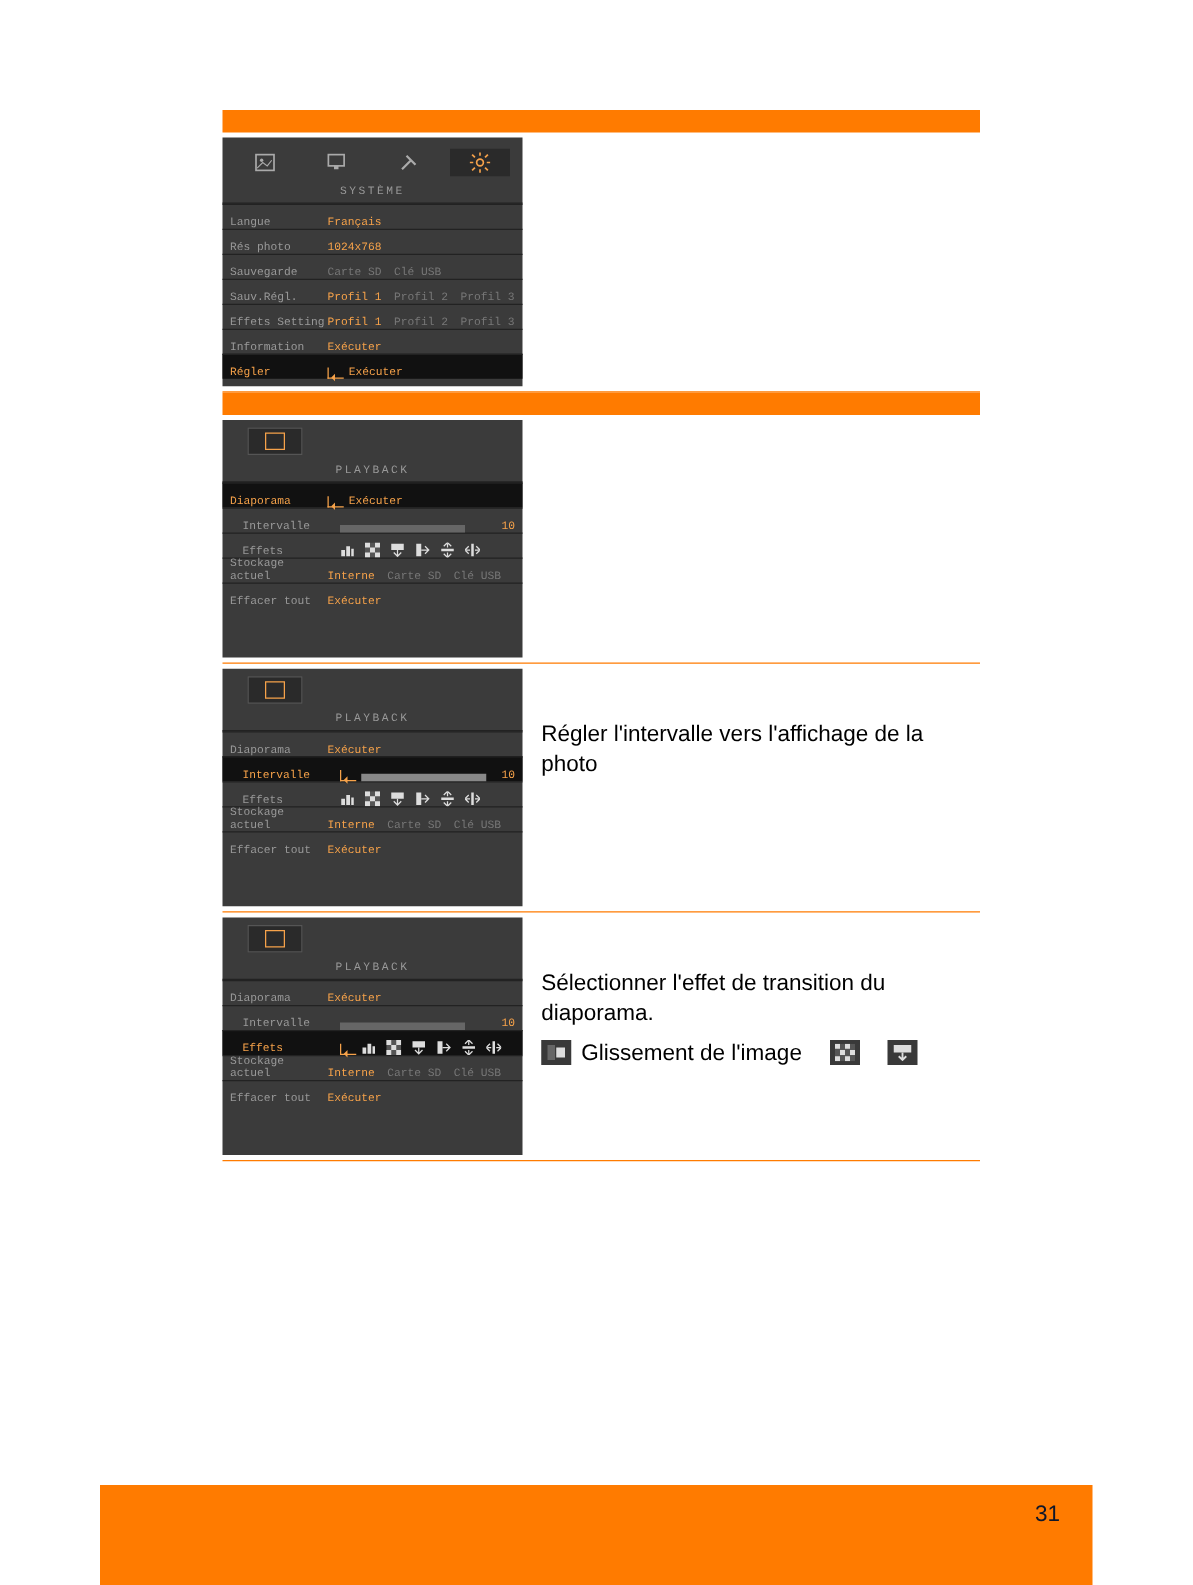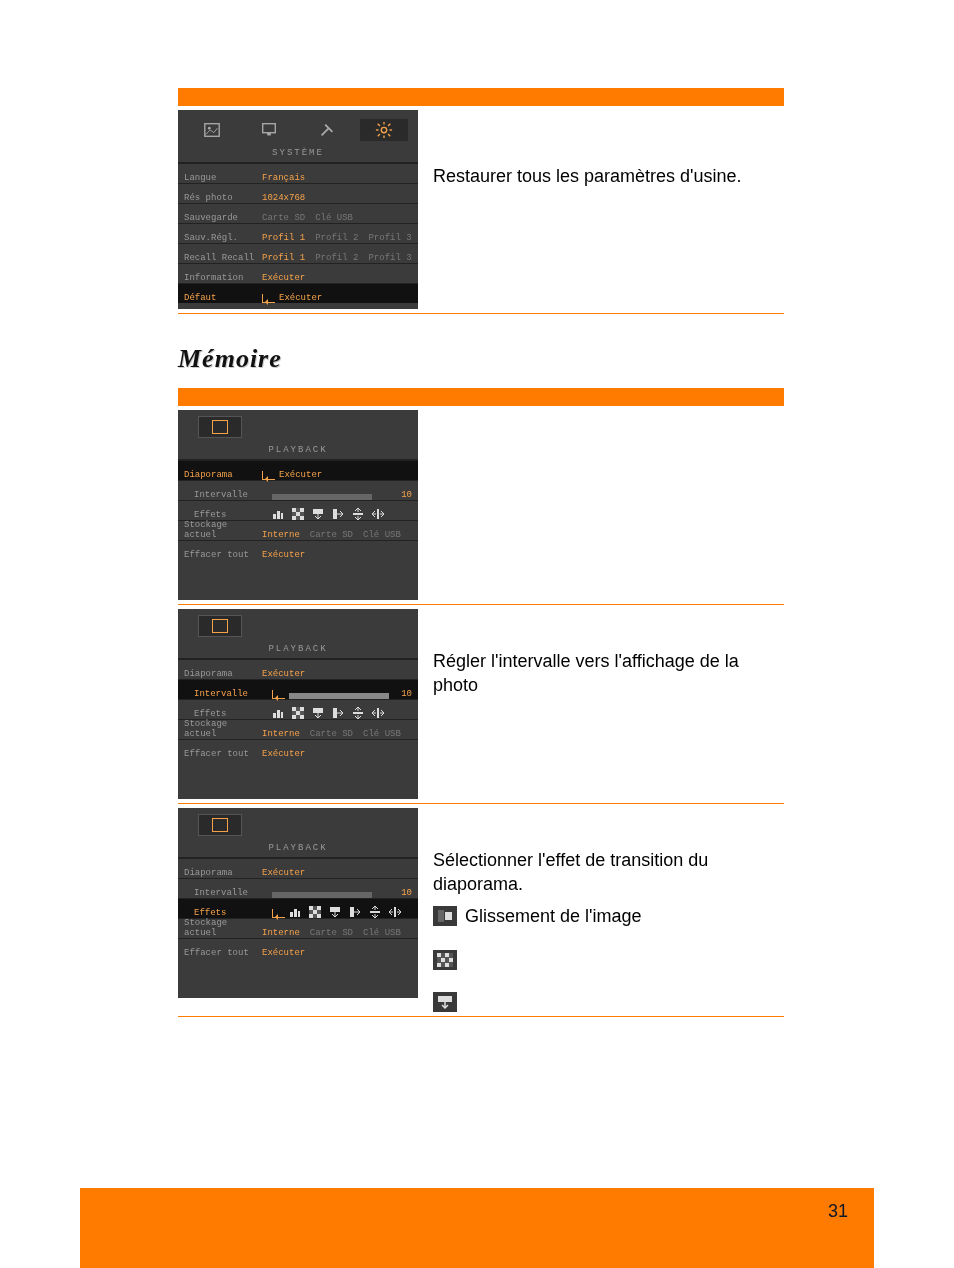--- a/index.html
+++ b/index.html
@@ -29,21 +29,21 @@
   .play-tab{display:inline-block;margin:6px 0 0 20px;width:42px;height:20px;background:#2a2a2a;color:#f6a24a;border:1px solid #555}
   .play-tab .pic{display:block;margin:3px auto;width:14px;height:12px;border:1px solid #f6a24a;position:relative}
   .slider{display:inline-block;width:100px;height:6px;background:#666;position:relative}
   .slider.sel{background:#888}
   .num10{color:#f6a24a;margin-left:auto}
   .efct{display:inline-flex;gap:6px;align-items:center}
   .ico{width:12px;height:12px;display:inline-block;color:#ddd}
   .ico svg{width:12px;height:12px;display:block}
   .heading{font-family:Georgia,"Times New Roman",serif;font-style:italic;font-weight:bold;font-size:26px;letter-spacing:1px;color:#111;margin:30px 0 14px 0;text-shadow:1px 1px 0 #ccc}
   .eff-list{display:flex;gap:50px;margin-top:8px}
-  .eff-col{display:flex;flex-direction:column;gap:22px}
+  .eff-col{display:flex;flex-direction:row;gap:22px}
   .eff-item{display:flex;align-items:center;gap:8px;font-size:18px}
   .eff-box{width:24px;height:20px;background:#393939;display:flex;align-items:center;justify-content:center;color:#fff}
   .eff-box svg{width:16px;height:14px}
   .footer{position:absolute;left:0;right:0;bottom:0;background:#ff7b00;height:80px}
   .footer .pg{position:absolute;right:26px;bottom:46px;color:#0f172a;font-size:18px}
   .trail{font-size:18px;margin-left:40px}
 </style>
 </head>
 <body>
 
@@ -108,45 +108,41 @@
             </div>
             <div class="osd-row">
               <span class="osd-label">Sauv.Régl.</span>
               <span class="osd-val">
                   <span>Profil 1</span>
                   <span class="dim">Profil 2</span>
                   <span class="dim">Profil 3</span>
                 </span>
             </div>
             <div class="osd-row">
-              <span class="osd-label">Recall Recall</span>
+              <span class="osd-label">Effets Setting</span>
               <span class="osd-val">
                   <span>Profil 1</span>
                   <span class="dim">Profil 2</span>
                   <span class="dim">Profil 3</span>
                 </span>
             </div>
             <div class="osd-row">
               <span class="osd-label">Information</span>
               <span class="osd-val">Exécuter</span>
             </div>
             <div class="osd-row hi">
-              <span class="osd-label sel">Défaut</span>
+              <span class="osd-label sel">Régler</span>
               <span class="enter-icon"></span>
               <span class="osd-val">Exécuter</span>
             </div>
           </div>
         </div>
       </div>
-      <div class="desc-col">
-        <span>Restaurer tous les paramètres d'usine.</span>
-      </div>
     </div>
 
-    <div class="heading">Mémoire</div>
 
     <div class="orange-bar"></div>
 
     <div class="row">
       <div class="osd-col">
         <div class="osd" style="padding-bottom:40px">
           <span class="play-tab"><span class="pic"></span></span>
           <div class="osd-title">PLAYBACK</div>
           <div class="osd-rows">
             <div class="osd-row hi">

